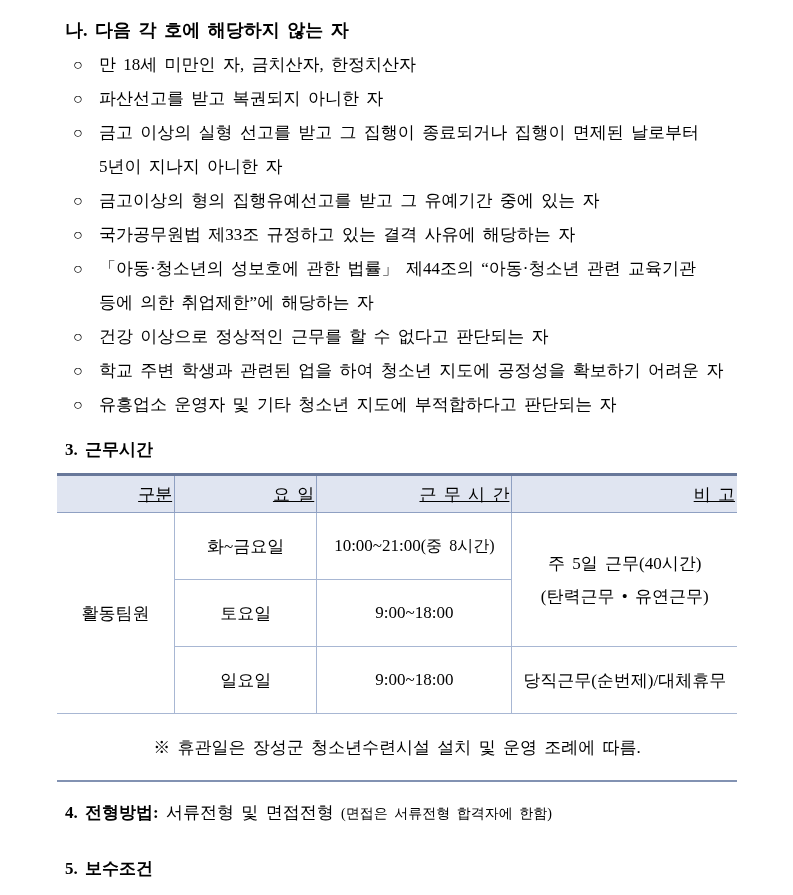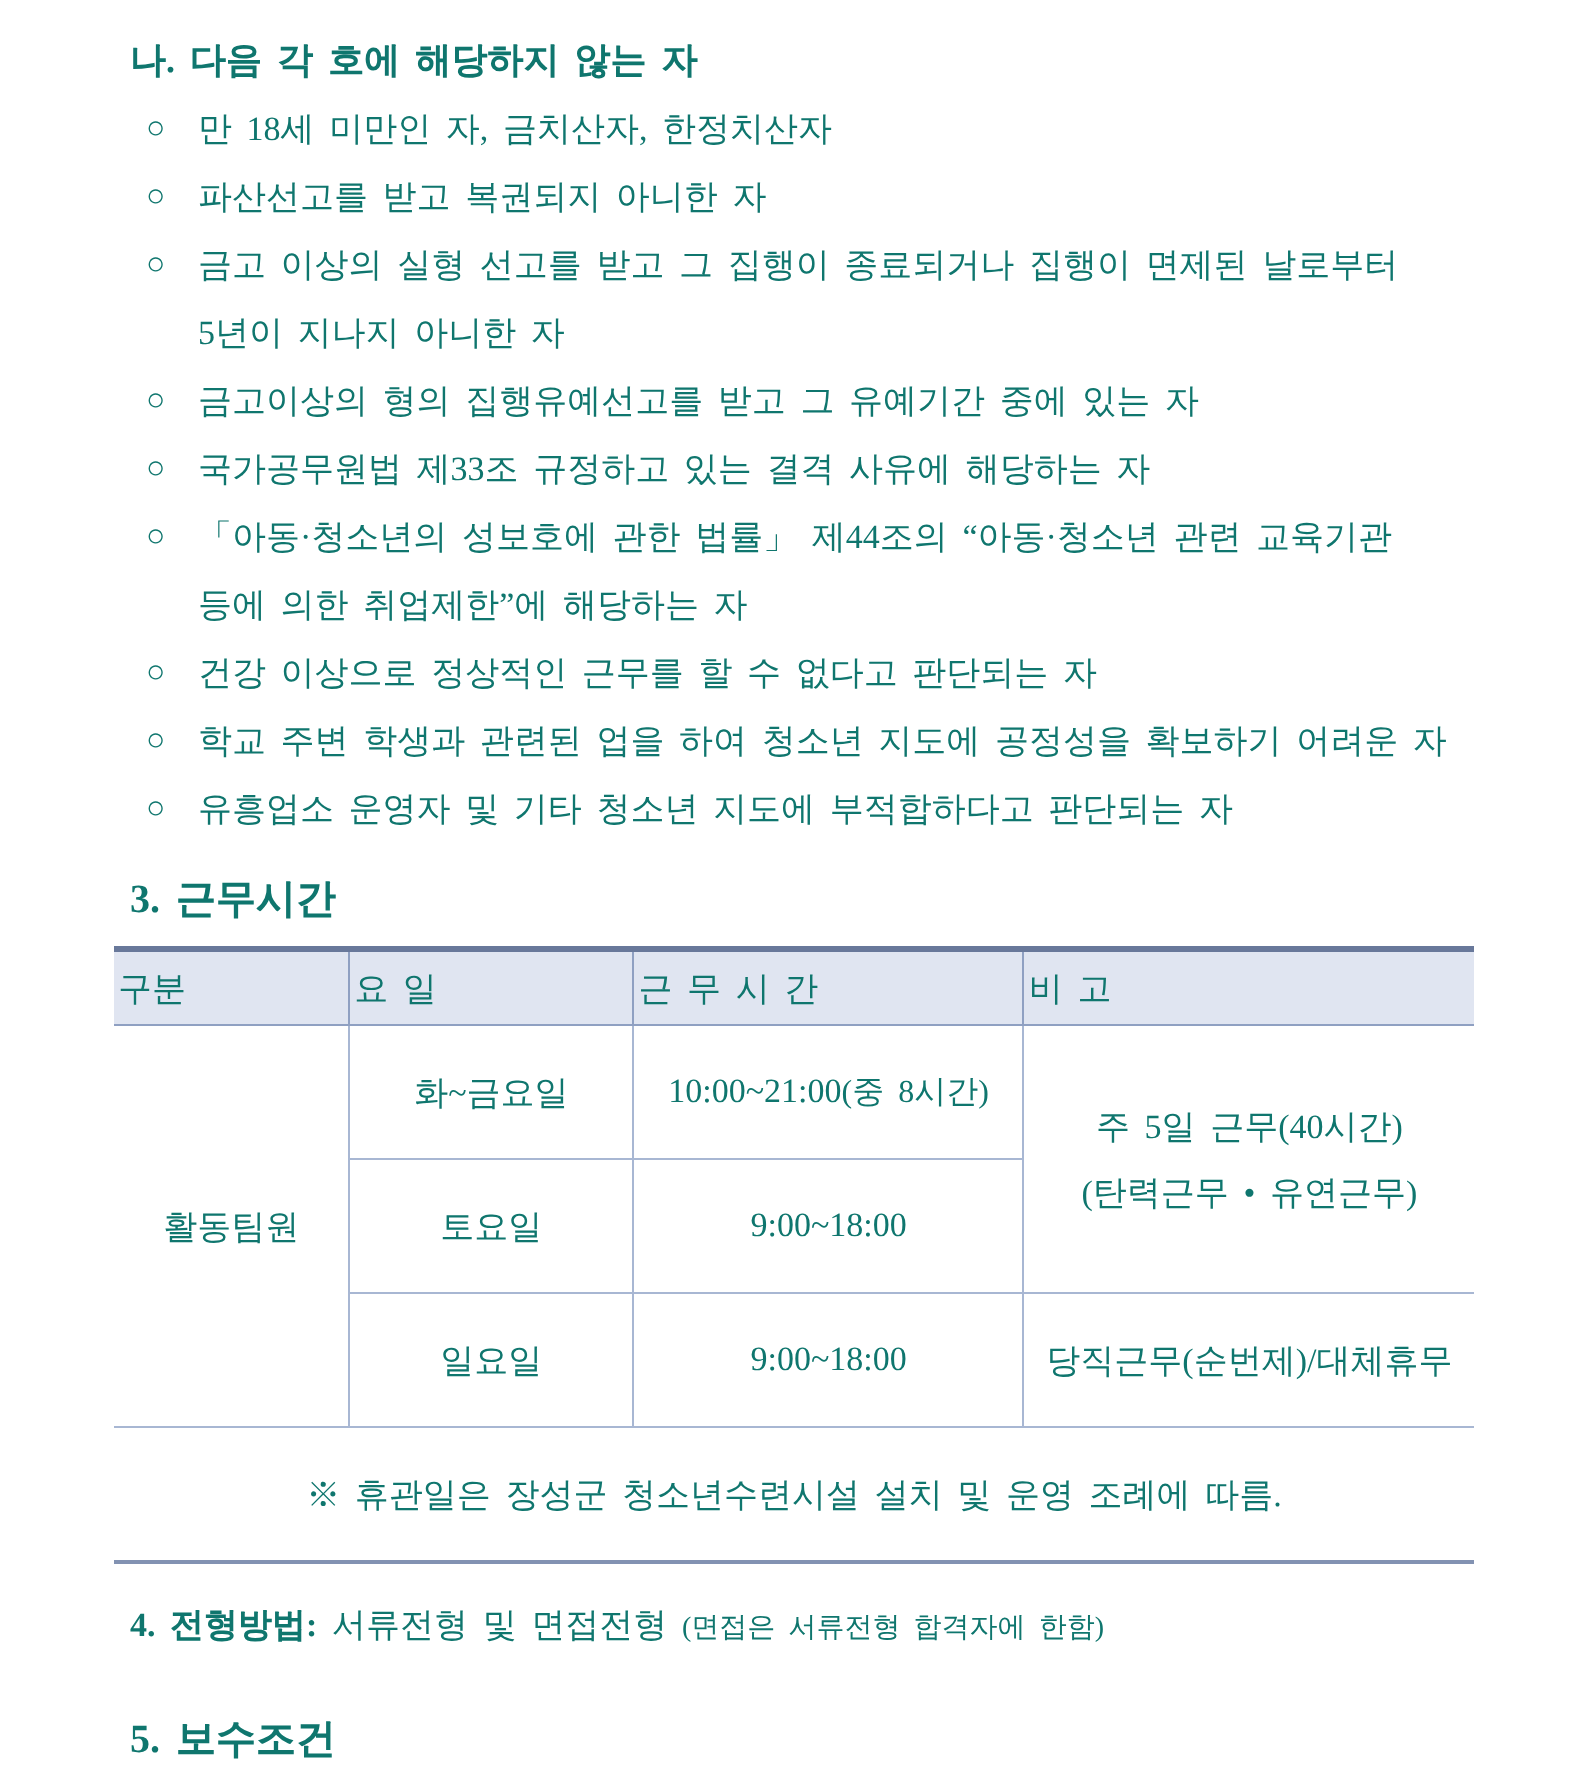--- a/index.html
+++ b/index.html
@@ -4,28 +4,28 @@
 <style>
   html,body{margin:0;padding:0;background:#ffffff;}
   .doc{
     position:relative;
     width:793px;height:895px;
     box-sizing:border-box;
     background:#ffffff;
     padding:14px 48px 0 57px;
     overflow:hidden;
     font-family:"Liberation Serif","DejaVu Serif",serif;
-    color:#0f766e;
+    color:#000000;
     font-size:17px;
     word-spacing:0.18em;
   }
   .sec-title{
     margin-left:8px;
     font-weight:bold;
-    font-size:20px;
+    font-size:17px;
     line-height:32px;
   }
   .elig-title{
     margin-left:8px;
     font-weight:bold;
     font-size:18px;
     line-height:32px;
   }
   .bullets{margin-left:16px;margin-top:2px;}
   .bullet-item{display:flex;align-items:flex-start;line-height:34px;}
@@ -45,22 +45,23 @@
     border-left-style:hidden;
     border-right-style:hidden;
     table-layout:fixed;
   }
   table.wh th{
     background:#e0e5f1;
     border:1px solid #8fa0c2;
     font-weight:normal;
     font-size:17px;
     height:36px;
-    text-align:left;
+    text-align:right;
     padding:0 2px;
+    text-decoration:underline;
   }
   table.wh td{
     border:1px solid #a8b7d3;
     font-size:17px;
     height:34px;
     text-align:center;
     padding:16px 2px;
   }
   .col-cat{width:17.3%;}
   .col-day{width:20.9%;}

